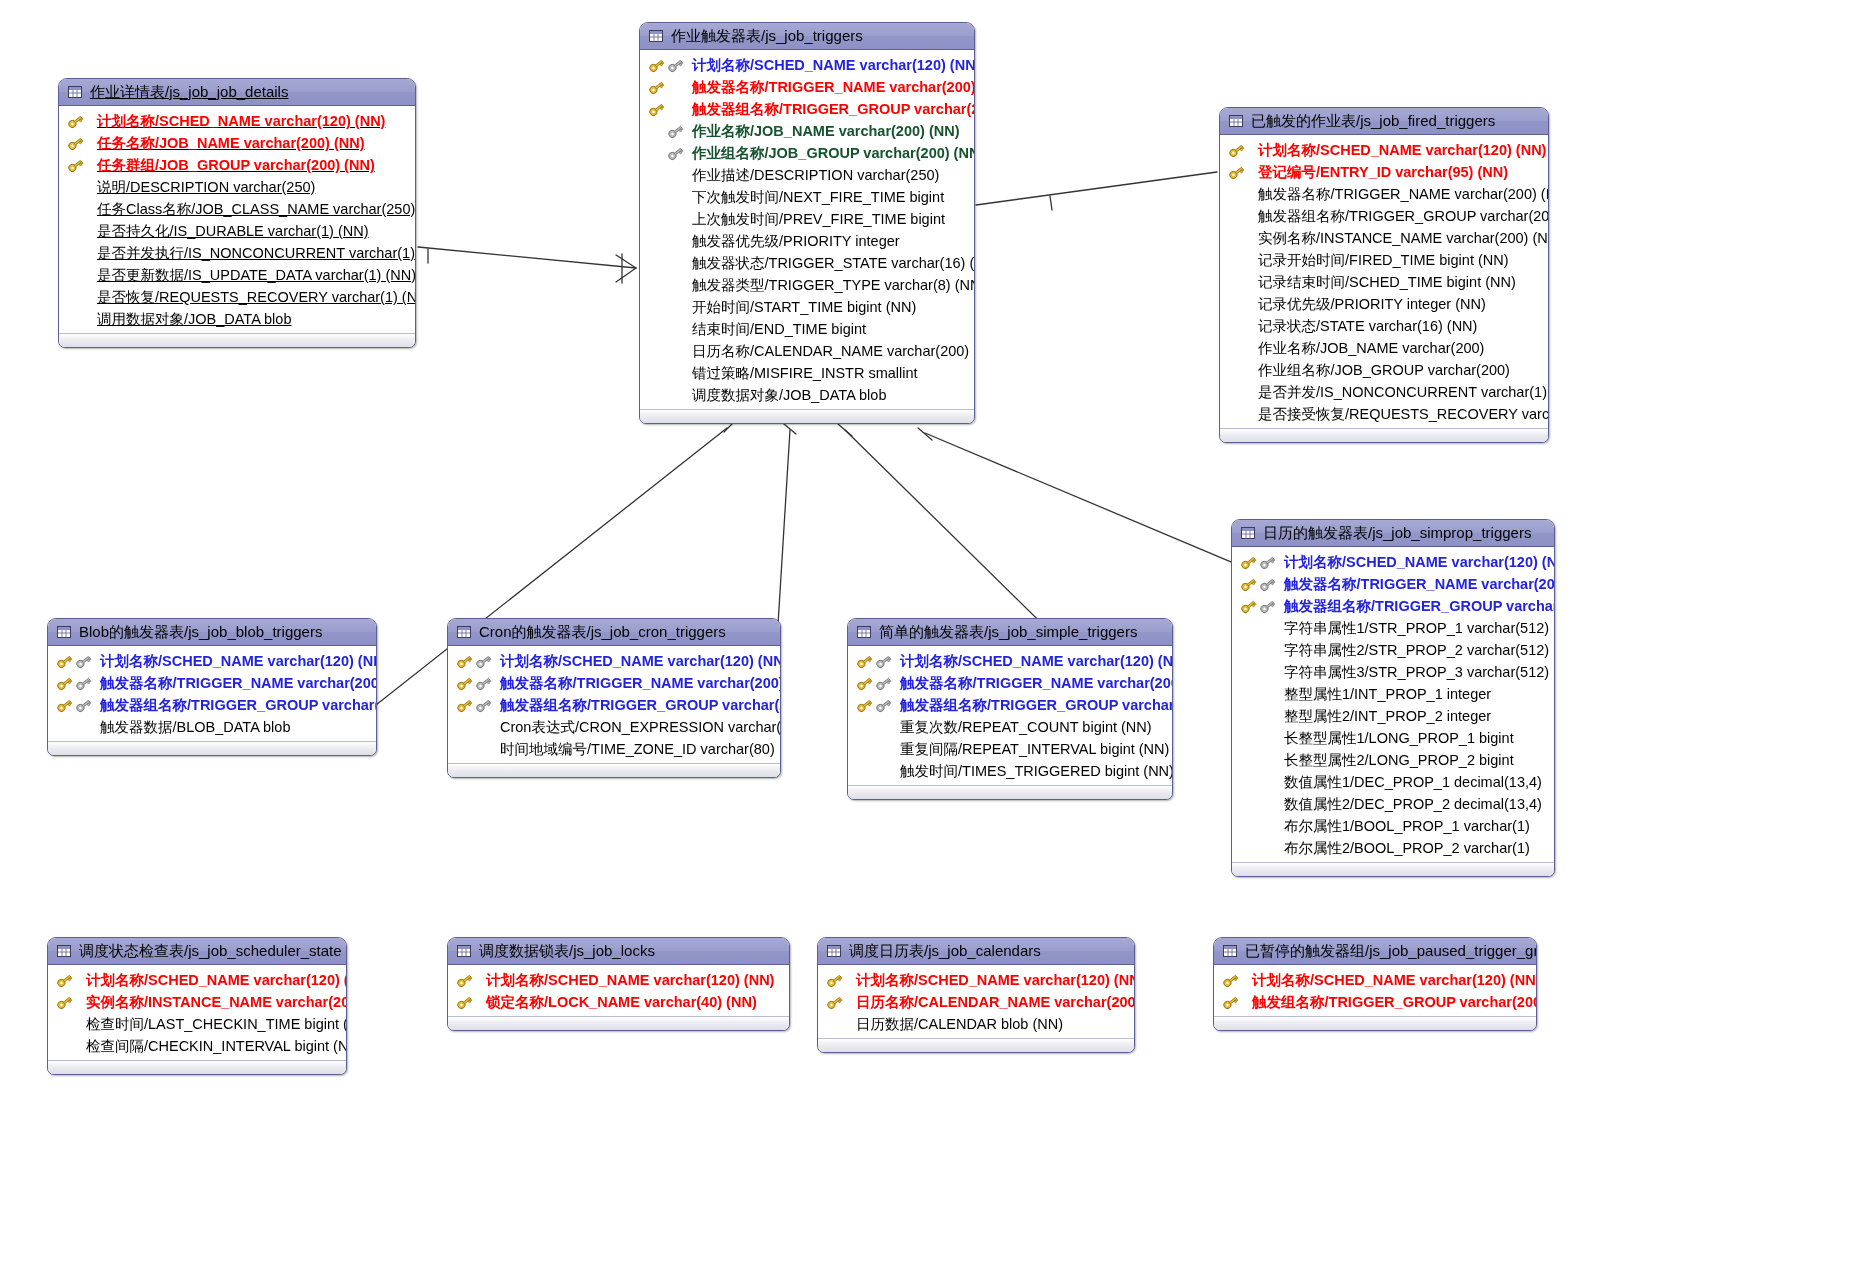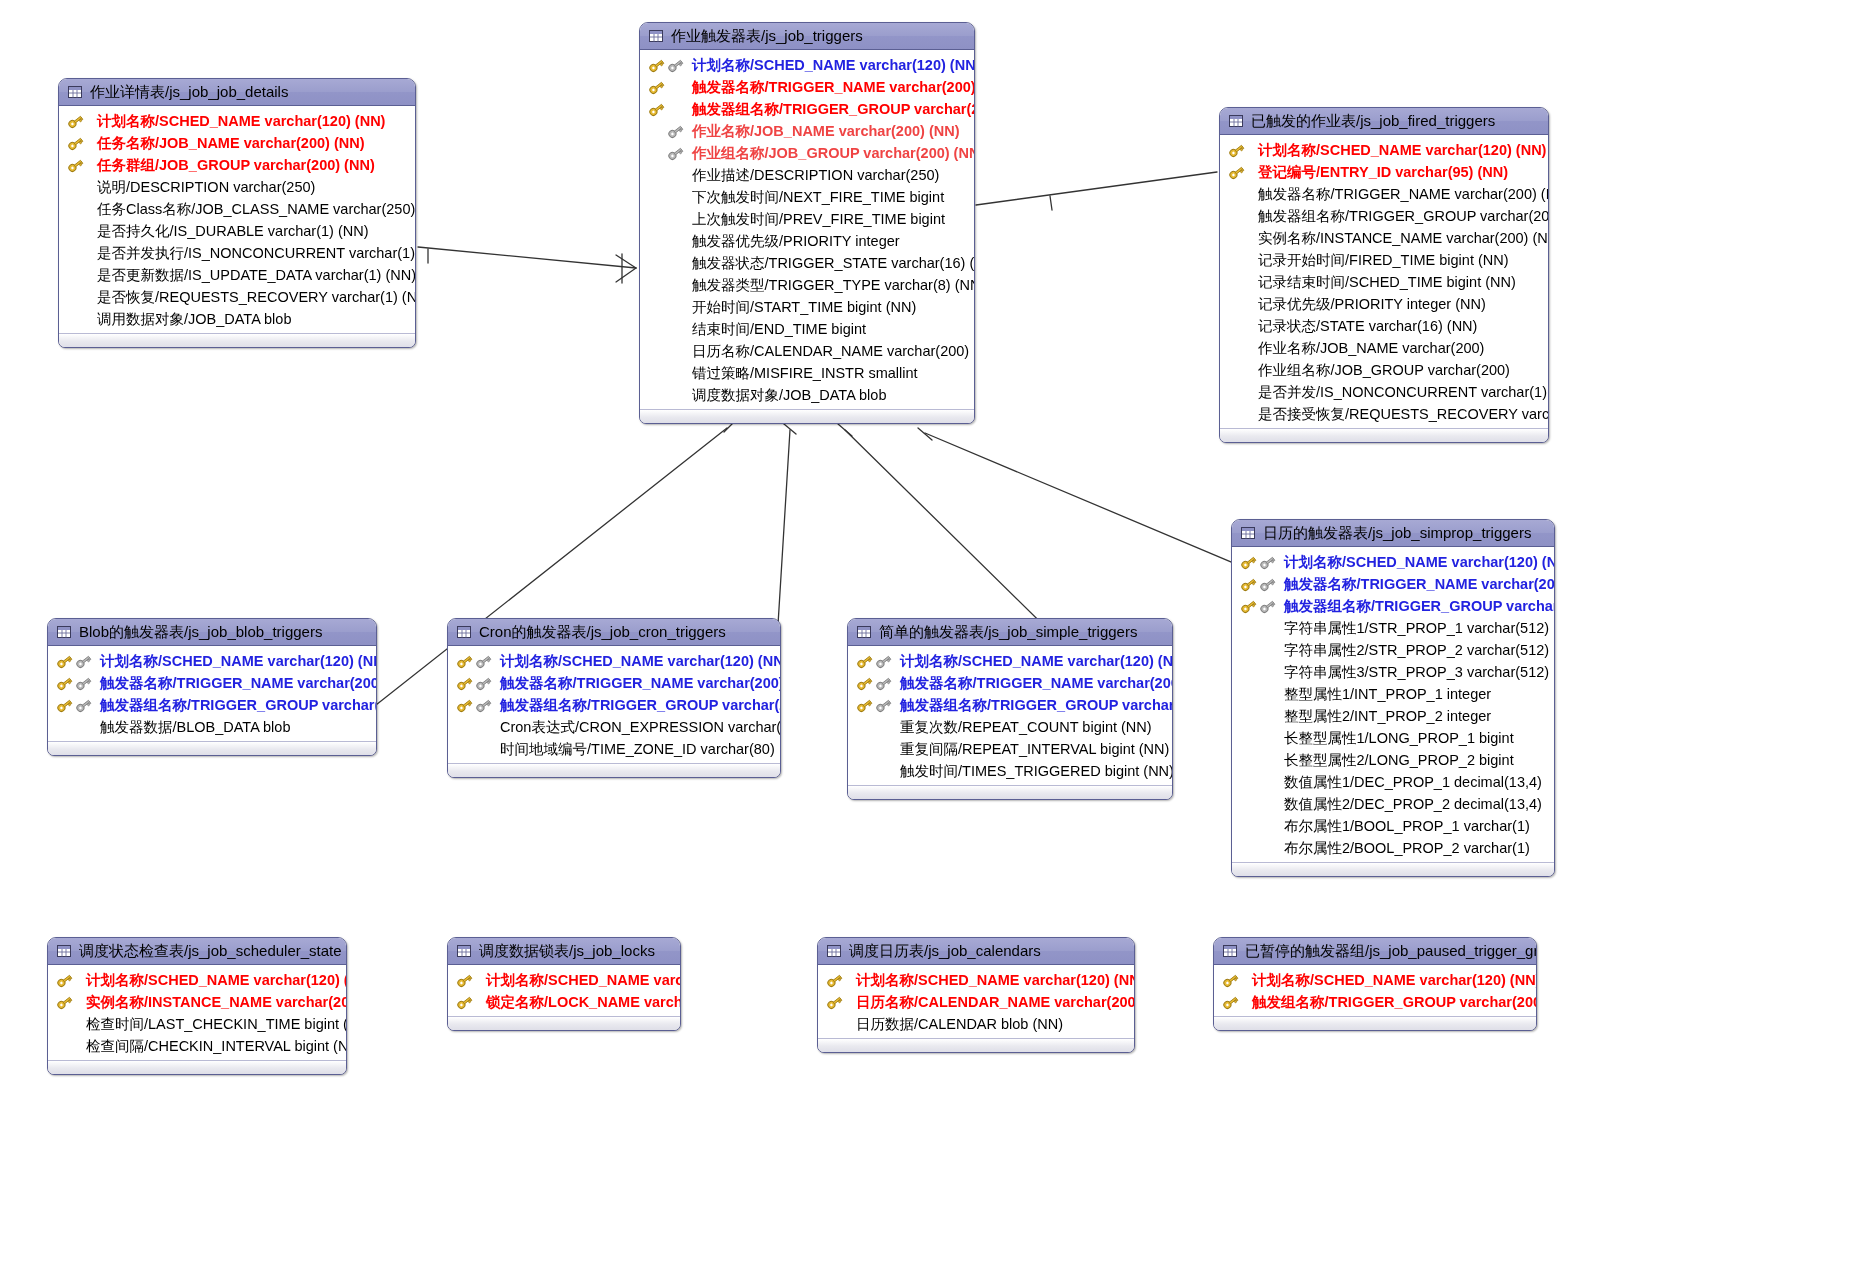--- a/index.html
+++ b/index.html
@@ -78,21 +78,21 @@
   .keyslot.narrow { width: 30px; flex-basis: 30px; }
   .key-ico { width: 17px; height: 15px; display: block; }
   .key-gap { width: 17px; height: 15px; display: block; }
   .attr-text {
     font-size: 14.5px;
     color: #000000;
     line-height: 18px;
   }
   .attr-row.pk .attr-text { color: #ff0000; font-weight: bold; }
   .attr-row.pkfk .attr-text { color: #2222e0; font-weight: bold; }
-  .attr-row.fk .attr-text { color: #ef4444; font-weight: bold; }
+  .attr-row.fk .attr-text { color: #14532d; font-weight: bold; }
   .ent-footer {
     height: 13px;
     background: linear-gradient(to bottom, #ffffff 0%, #e9e9ef 55%, #dfdfe8 100%);
     border-top: 1px solid #b9bad4;
   }
 </style>
 </head>
 <body>
 
 <div id="canvas">
@@ -143,21 +143,21 @@
       <g>
         <path d="M 925 433 L 1452 655"></path>
         <path d="M 1452 655 L 1430 648"></path>
         <path d="M 1452 655 L 1433 664"></path>
         <path d="M 1440 642 L 1448 670"></path>
         <path d="M 918 428 L 932 440"></path>
       </g>
     </g>
   </svg>
 
-<div class="entity" style="left: 58px; top: 78px; width: 358px;">
+<div class="entity" style="left: 58px; top: 78px; width: 358px; text-decoration: underline;">
       <div class="ent-header">
         <svg class="tbl-icon" viewBox="0 0 14 12">
           <rect x="0.5" y="0.5" width="13" height="11" fill="#ffffff" stroke="#3b3b5c" stroke-width="1"></rect>
           <rect x="1" y="1" width="12" height="3" fill="#8e91c5"></rect>
           <line x1="1" y1="7" x2="13" y2="7" stroke="#6b6e9c" stroke-width="0.9"></line>
           <line x1="5" y1="4" x2="5" y2="11.5" stroke="#6b6e9c" stroke-width="0.9"></line>
           <line x1="9" y1="4" x2="9" y2="11.5" stroke="#6b6e9c" stroke-width="0.9"></line>
         </svg>
         <span class="ent-title">作业详情表/js_job_job_details</span>
       </div>
@@ -1036,21 +1036,21 @@
         </div>
         <div class="attr-row plain">
           <span class="keyslot narrow">
             <span class="key-gap"></span>
           </span>
           <span class="attr-text">检查间隔/CHECKIN_INTERVAL bigint (NN)</span>
         </div>
       </div>
       <div class="ent-footer"></div>
     </div>
-    <div class="entity" style="left: 447px; top: 937px; width: 234px;">
+    <div class="entity" style="left: 447px; top: 937px; width: 343px;">
       <div class="ent-header">
         <svg class="tbl-icon" viewBox="0 0 14 12">
           <rect x="0.5" y="0.5" width="13" height="11" fill="#ffffff" stroke="#3b3b5c" stroke-width="1"></rect>
           <rect x="1" y="1" width="12" height="3" fill="#8e91c5"></rect>
           <line x1="1" y1="7" x2="13" y2="7" stroke="#6b6e9c" stroke-width="0.9"></line>
           <line x1="5" y1="4" x2="5" y2="11.5" stroke="#6b6e9c" stroke-width="0.9"></line>
           <line x1="9" y1="4" x2="9" y2="11.5" stroke="#6b6e9c" stroke-width="0.9"></line>
         </svg>
         <span class="ent-title">调度数据锁表/js_job_locks</span>
       </div>

